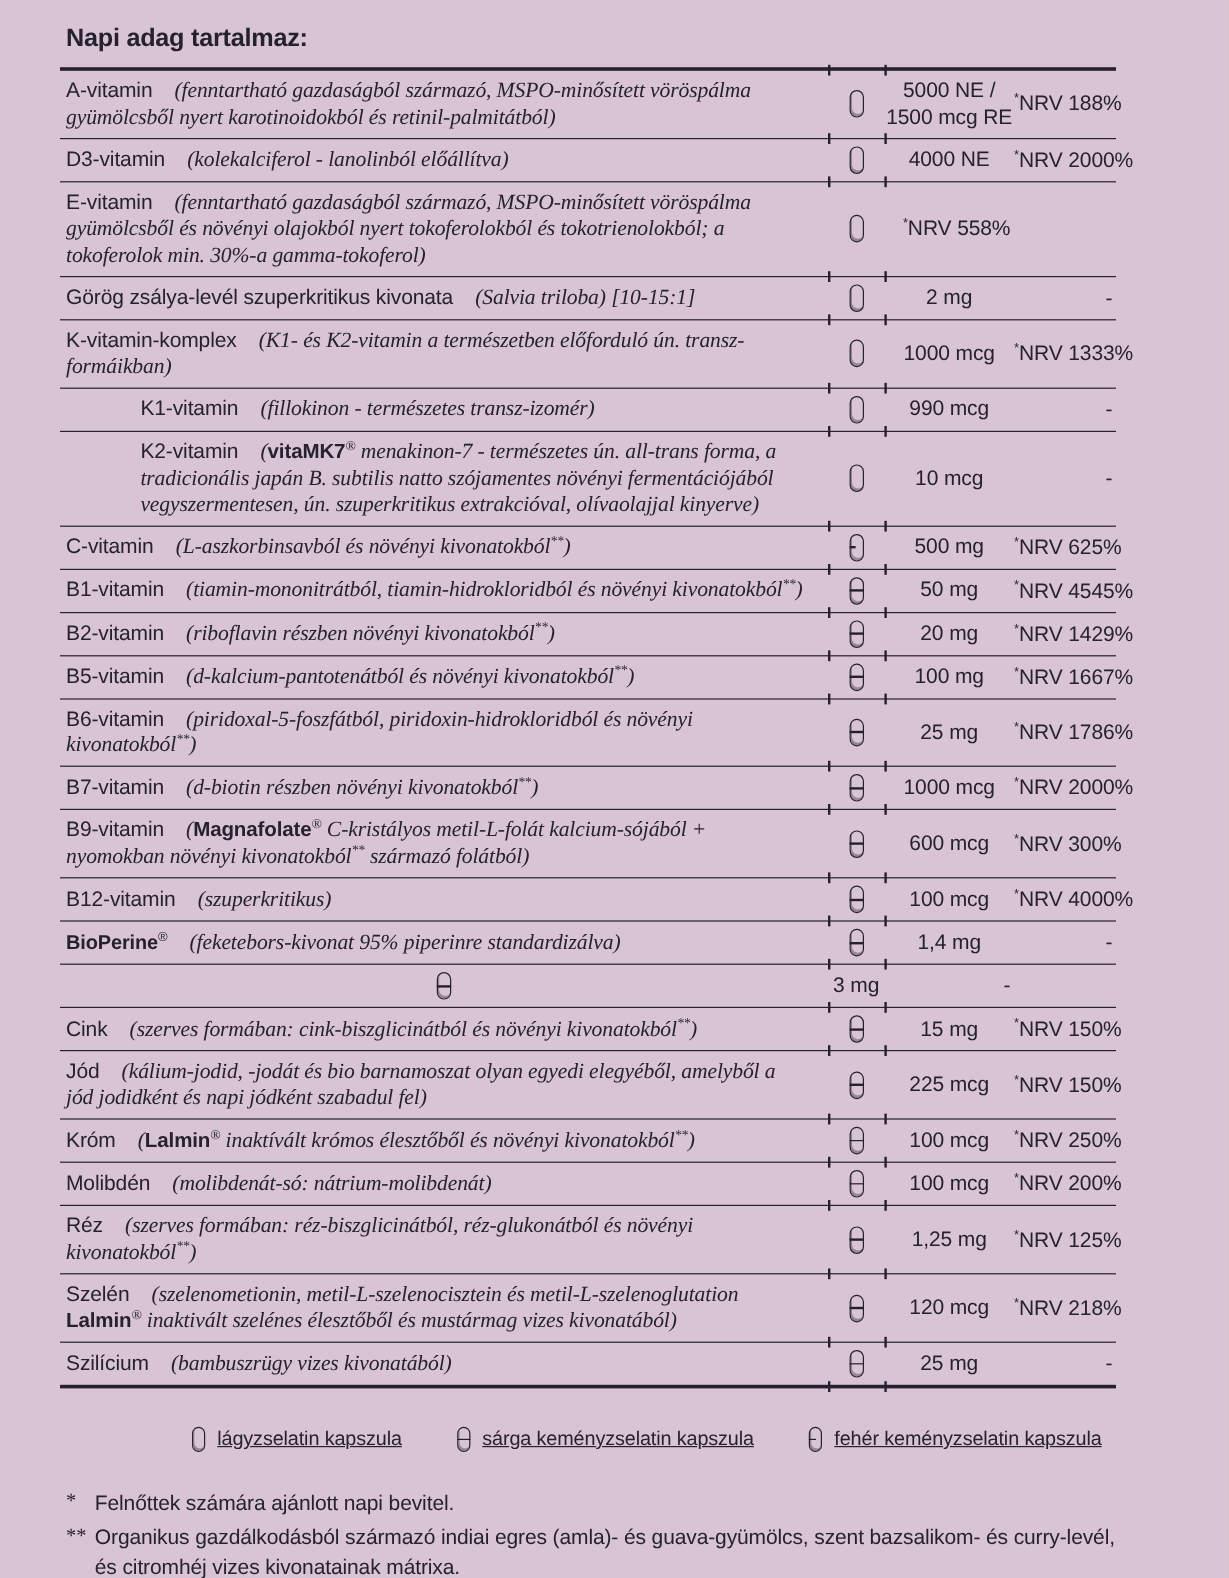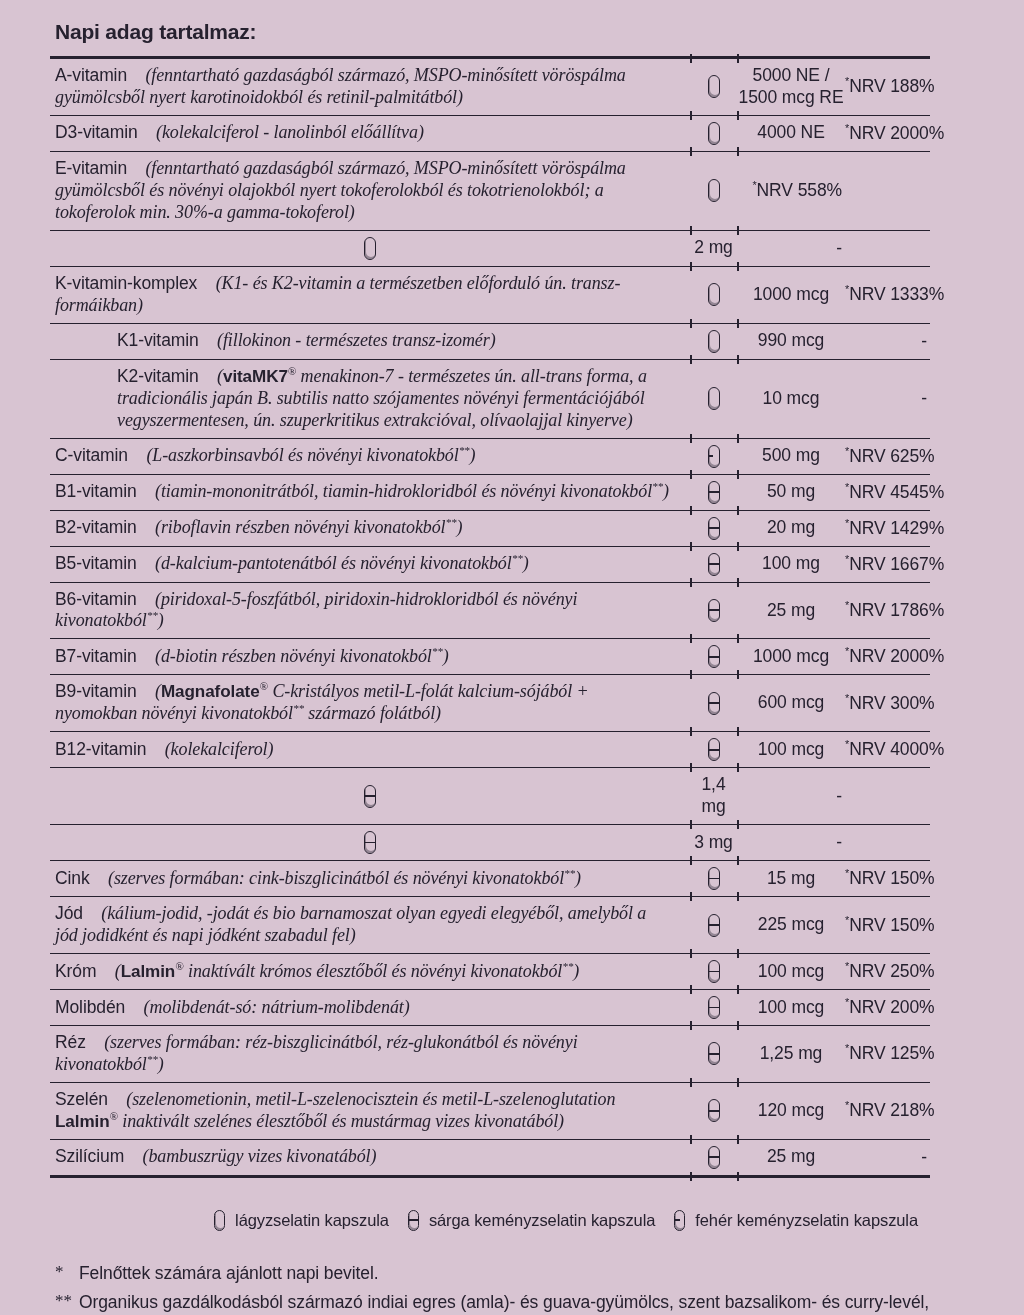--- a/index.html
+++ b/index.html
@@ -78,22 +78,23 @@
     top:calc(50% - 1px);height:1.7px;background:var(--ink);
   }
   .capsule.hard-white::after{
     content:"";position:absolute;left:-1px;width:58%;
     top:calc(50% - 1px);height:1.7px;background:var(--ink);
   }
   
   .legend{
     margin-top:32px;
     display:flex;justify-content:flex-end;
-    gap:19px;padding-right:12px;
+    gap:46px;padding-right:12px;
     align-items:center;
+    text-decoration:underline;
   }
   .legend-item{display:flex;align-items:center;gap:10px}
   .legend-item .capsule{width:11px;height:21px}
   .legend-label{font-size:16.5px;letter-spacing:-0.1px}
   
   .footnotes{margin-top:30px;padding-left:5px}
   .fn{display:grid;grid-template-columns:24px auto;margin-bottom:4px}
   .fn-marker{font-family:"Liberation Serif",serif;font-size:17px;padding-top:1px}
   .fn-text{font-size:17.5px;line-height:1.42;max-width:878px;letter-spacing:-0.1px}
 </style>
@@ -132,20 +133,23 @@
     <div class="cell desc">
       <span class="nm">E-vitamin</span><span class="ds"> (fenntartható gazdaságból származó, MSPO-minősített vöröspálma gyümölcsből és növényi olajokból nyert tokoferolokból és tokotrienolokból; a tokoferolok min. 30%-a gamma-tokoferol)</span>
     </div>
     <div class="cell cap">
       <span class="capsule soft"></span>
     </div>
     <div class="cell nrv"><sup>*</sup>NRV 558%</div>
   </div>
 
   <div class="row">
+    <div class="cell desc">
+      <span class="nm">Görög zsálya-levél szuperkritikus kivonata</span><span class="ds"> (Salvia triloba) [10-15:1]</span>
+    </div>
     <div class="cell cap">
       <span class="capsule soft"></span>
     </div>
     <div class="cell amt">2 mg</div>
     <div class="cell nrv">-</div>
   </div>
 
   <div class="row">
     <div class="cell desc">
       <span class="nm">K-vitamin-komplex</span><span class="ds"> (K1- és K2-vitamin a természetben előforduló ún. transz-formáikban)</span>
@@ -251,30 +255,33 @@
     </div>
     <div class="cell cap">
       <span class="capsule hard-yellow"></span>
     </div>
     <div class="cell amt">600 mcg</div>
     <div class="cell nrv"><sup>*</sup>NRV 300%</div>
   </div>
 
   <div class="row">
     <div class="cell desc">
-      <span class="nm">B12-vitamin</span><span class="ds"> (kolekalciferol)</span>
+      <span class="nm">B12-vitamin</span><span class="ds"> (szuperkritikus)</span>
     </div>
     <div class="cell cap">
       <span class="capsule hard-yellow"></span>
     </div>
     <div class="cell amt">100 mcg</div>
     <div class="cell nrv"><sup>*</sup>NRV 4000%</div>
   </div>
 
   <div class="row">
+    <div class="cell desc">
+      <span class="nm"><b>BioPerine</b><sup>®</sup></span><span class="ds"> (feketebors-kivonat 95% piperinre standardizálva)</span>
+    </div>
     <div class="cell cap">
       <span class="capsule hard-yellow"></span>
     </div>
     <div class="cell amt">1,4 mg</div>
     <div class="cell nrv">-</div>
   </div>
 
   <div class="row">
     <div class="cell cap">
       <span class="capsule hard-yellow"></span>

